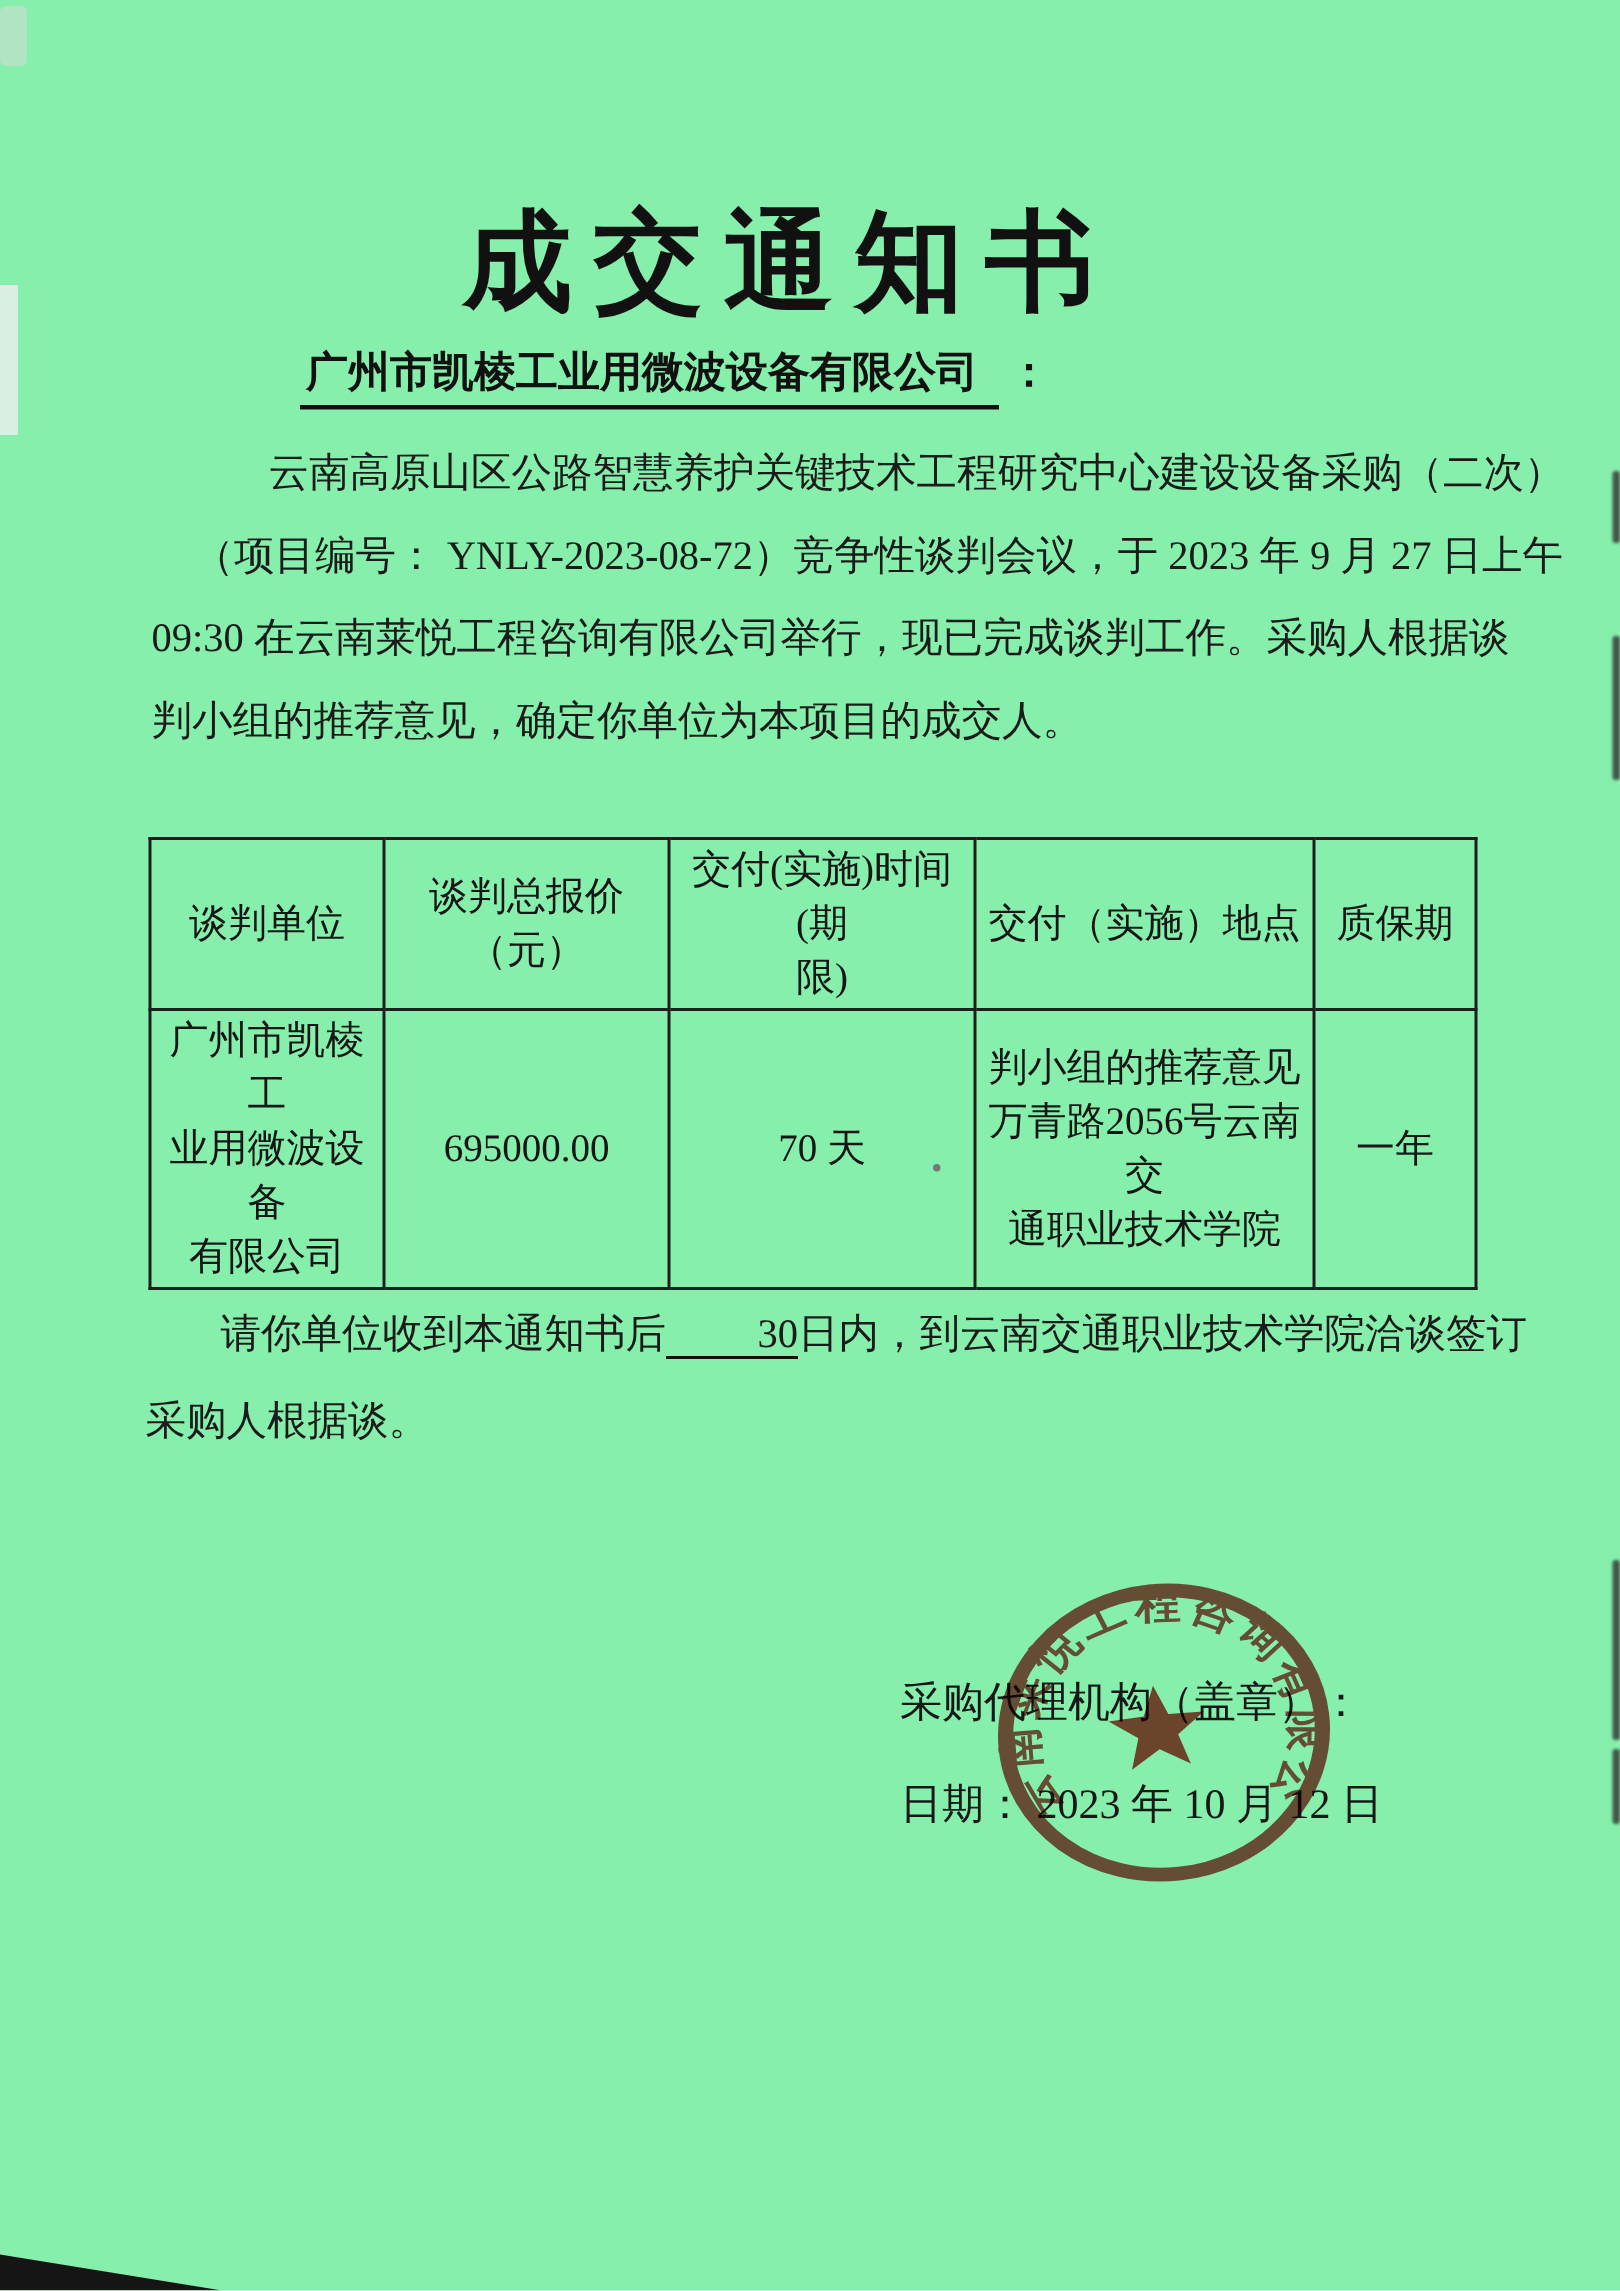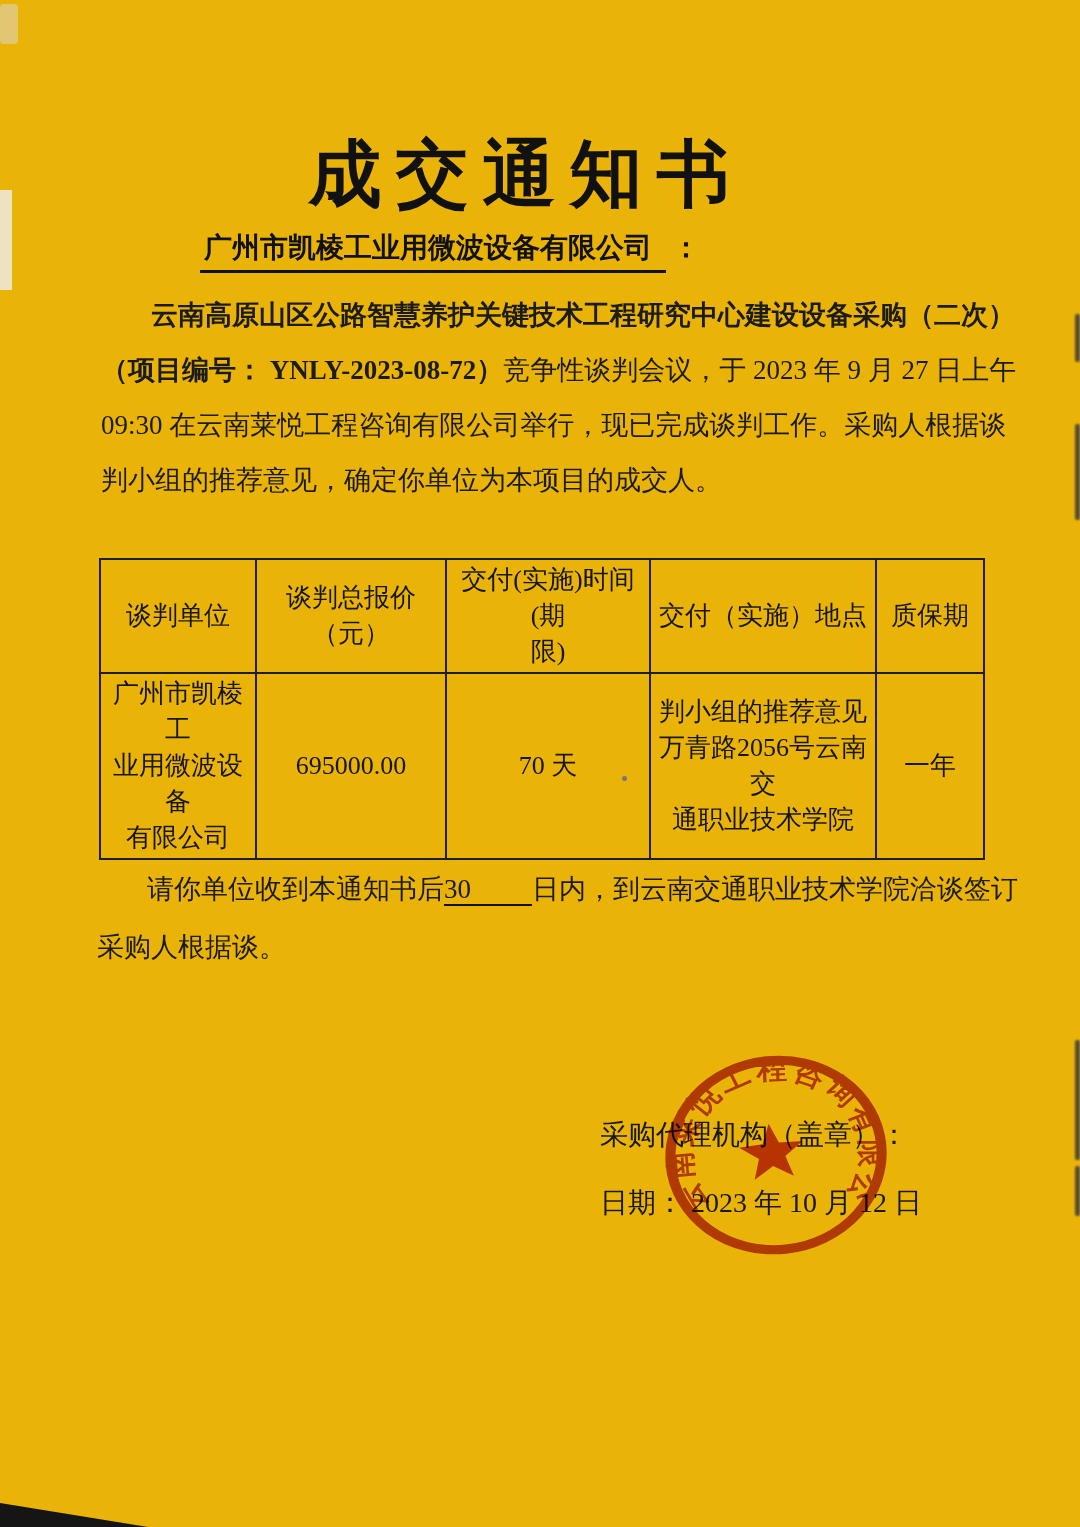--- a/index.html
+++ b/index.html
@@ -1,20 +1,20 @@
 <!DOCTYPE html>
 <html><head>
 <meta charset="utf-8">
 <style>
   html,body{margin:0;padding:0;background:#e8e8e8;}
   .page{
     position:relative;
     width:1080px;height:1527px;
     margin:0 auto;
-    background:#eab308;
+    background:#86efac;
     overflow:hidden;
     font-family:"Liberation Serif","DejaVu Serif",serif;
     color:#1b1b1b;
   }
   .doc-title{
     position:absolute;left:0;top:126px;width:1080px;
     text-align:center;
     font-size:73px;font-weight:900;
     letter-spacing:14px;
     transform:translateX(-14px);
@@ -30,21 +30,21 @@
     display:inline-block;
     border-bottom:3px solid #111;
     padding:0 14px 3px 4px;
   }
   .addressee-colon{display:inline-block;margin-left:6px;}
   .body-block{
     position:absolute;left:101px;top:288px;width:884px;
     font-size:27px;line-height:55px;
   }
   .body-line{white-space:nowrap;}
-  .b{font-weight:bold;}
+  .b{font-weight:normal;margin-left:28px;}
   .notice-table{
     position:absolute;left:99px;top:558px;
     border-collapse:collapse;
     table-layout:fixed;
     width:884px;
     font-size:26px;color:#161616;
   }
   .notice-table td,.notice-table th{
     border:2px solid #1e1e1e;
     text-align:center;vertical-align:middle;
@@ -56,21 +56,21 @@
   .notice-table .hrow{height:88px;}
   .notice-table .drow{height:142px;}
   .closing-block{
     position:absolute;left:97px;top:860px;width:890px;
     font-size:27px;line-height:58px;
   }
   .indent2{padding-left:50px;}
   .days-underline{
     display:inline-block;
     min-width:88px;
-    text-align:left;
+    text-align:right;
     border-bottom:2px solid #111;
     line-height:30px;
     font-family:Liberation Serif, serif;
   }
   .signature-block{
     position:absolute;left:600px;top:1116px;
     font-size:28px;color:#181818;
   }
   .signature-block .sig-line{margin-bottom:30px;white-space:nowrap;}
   .seal{

